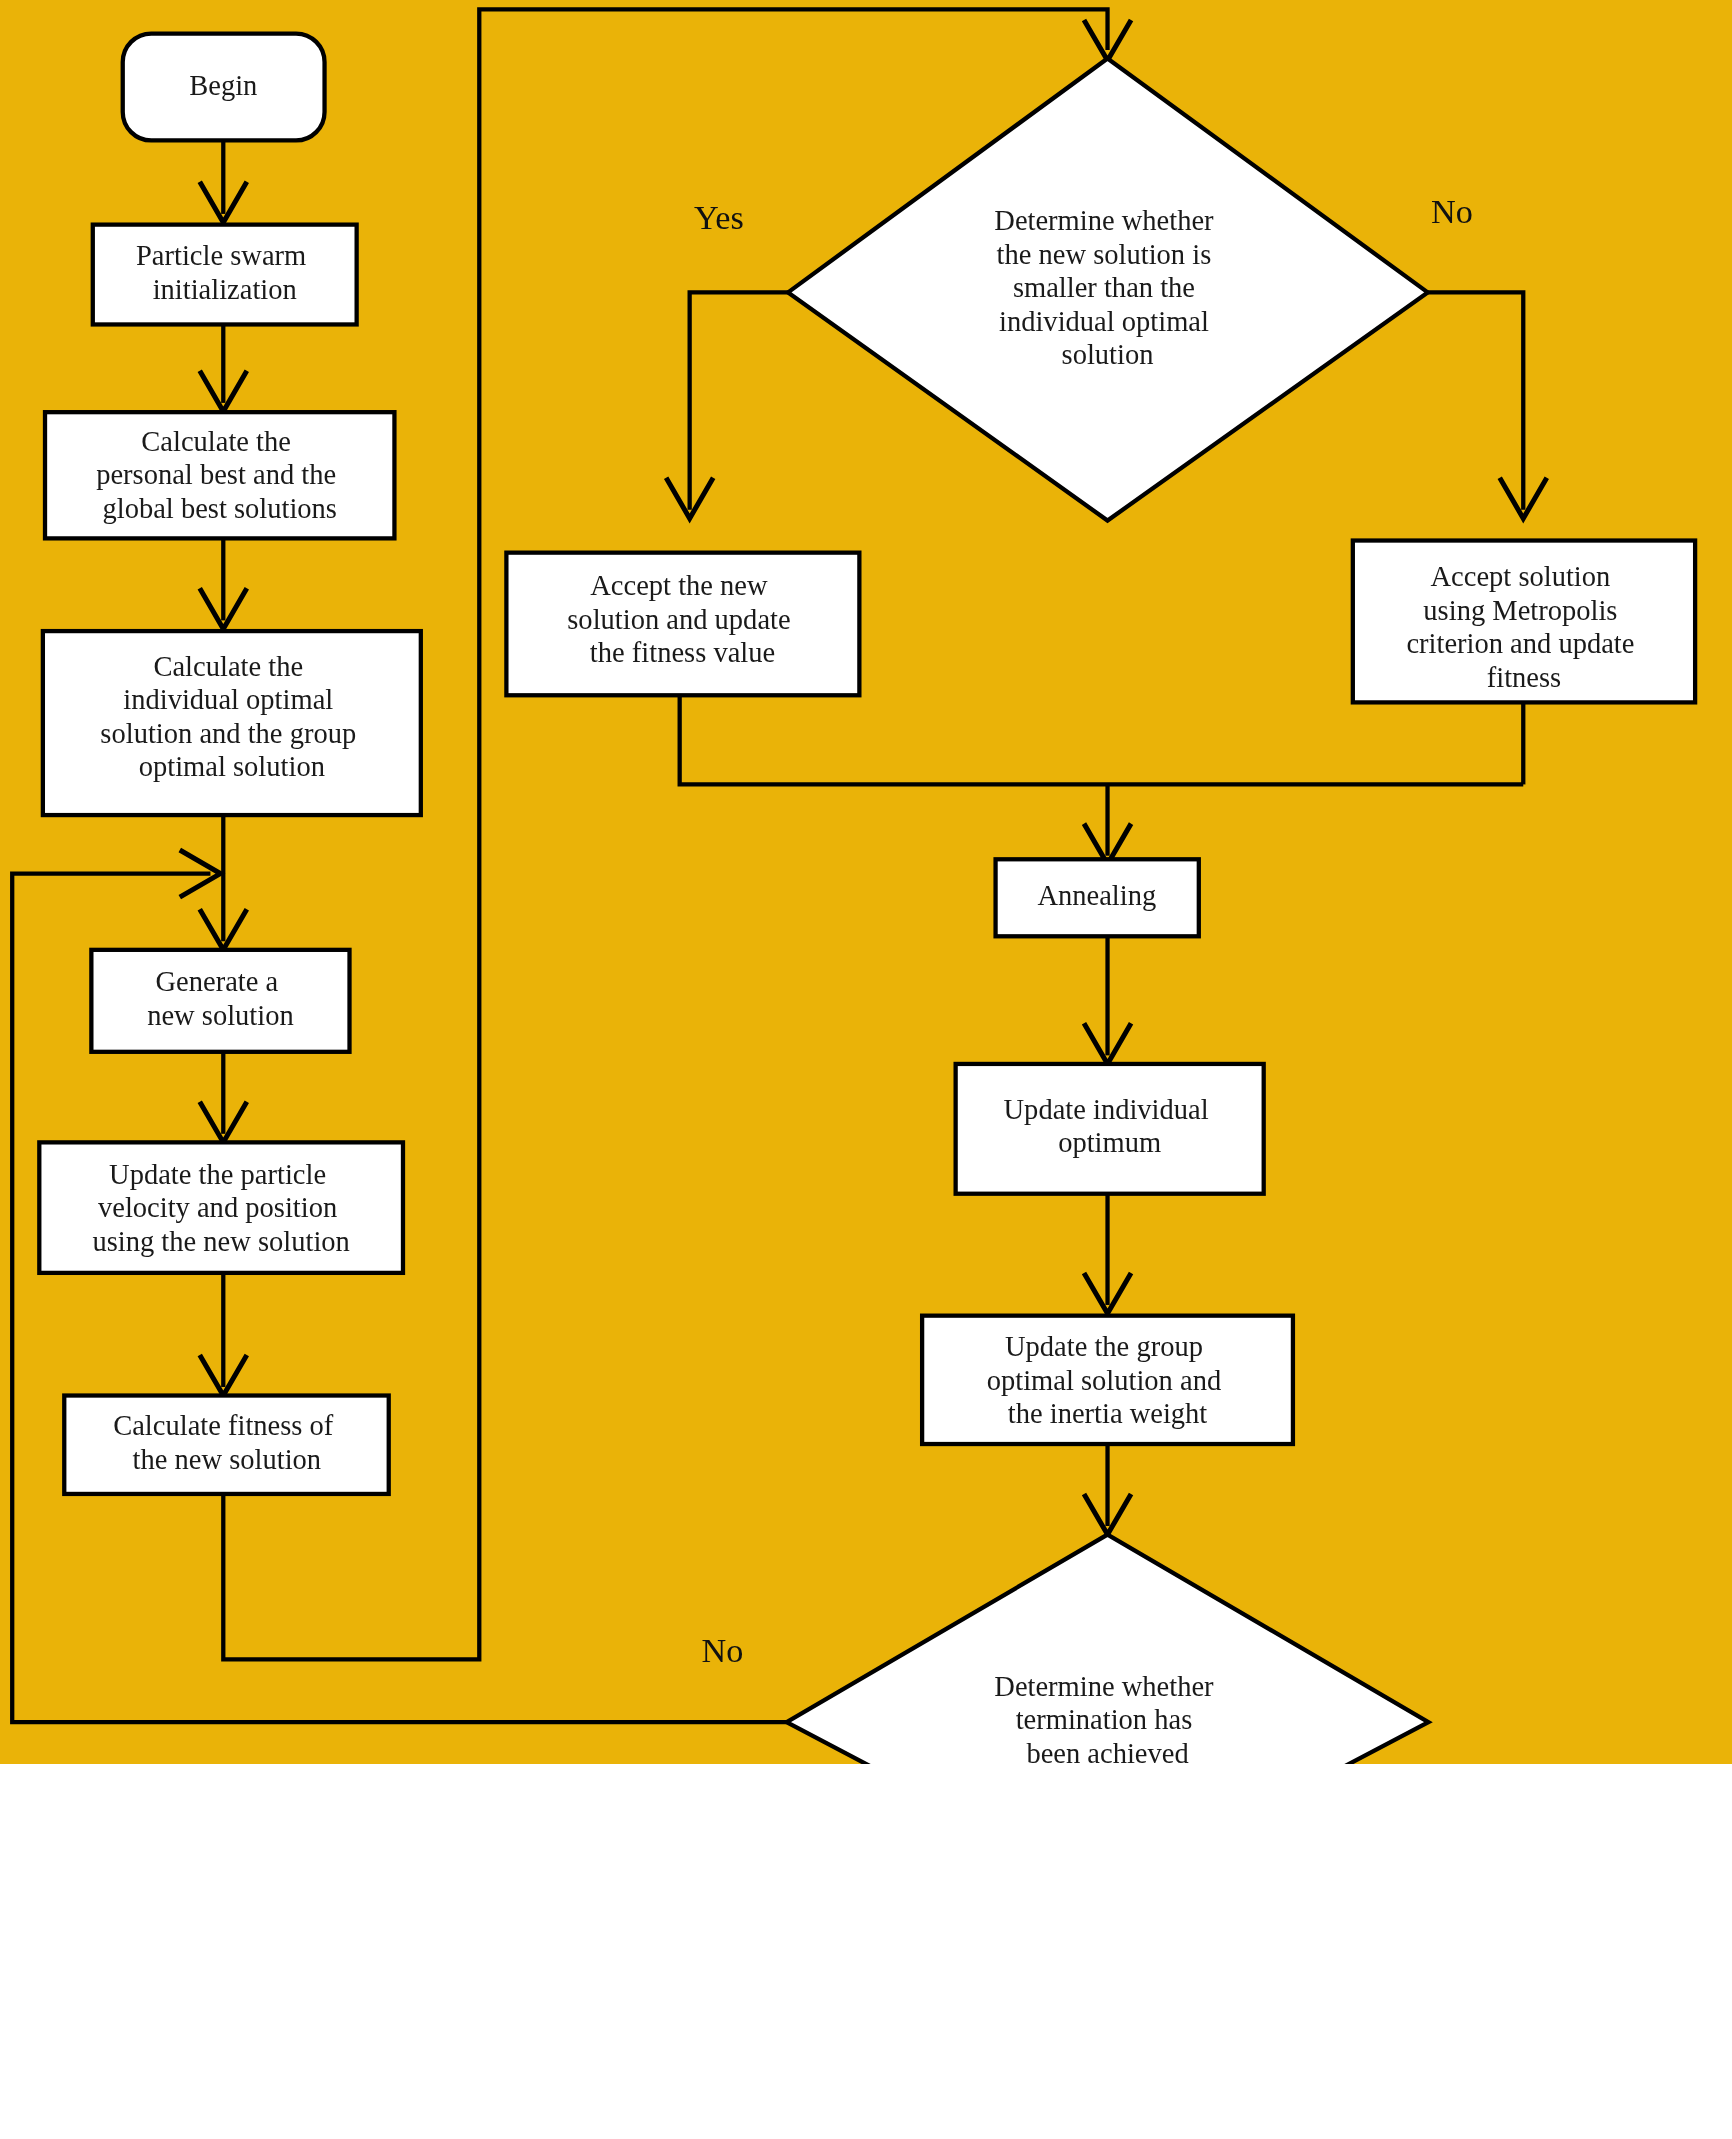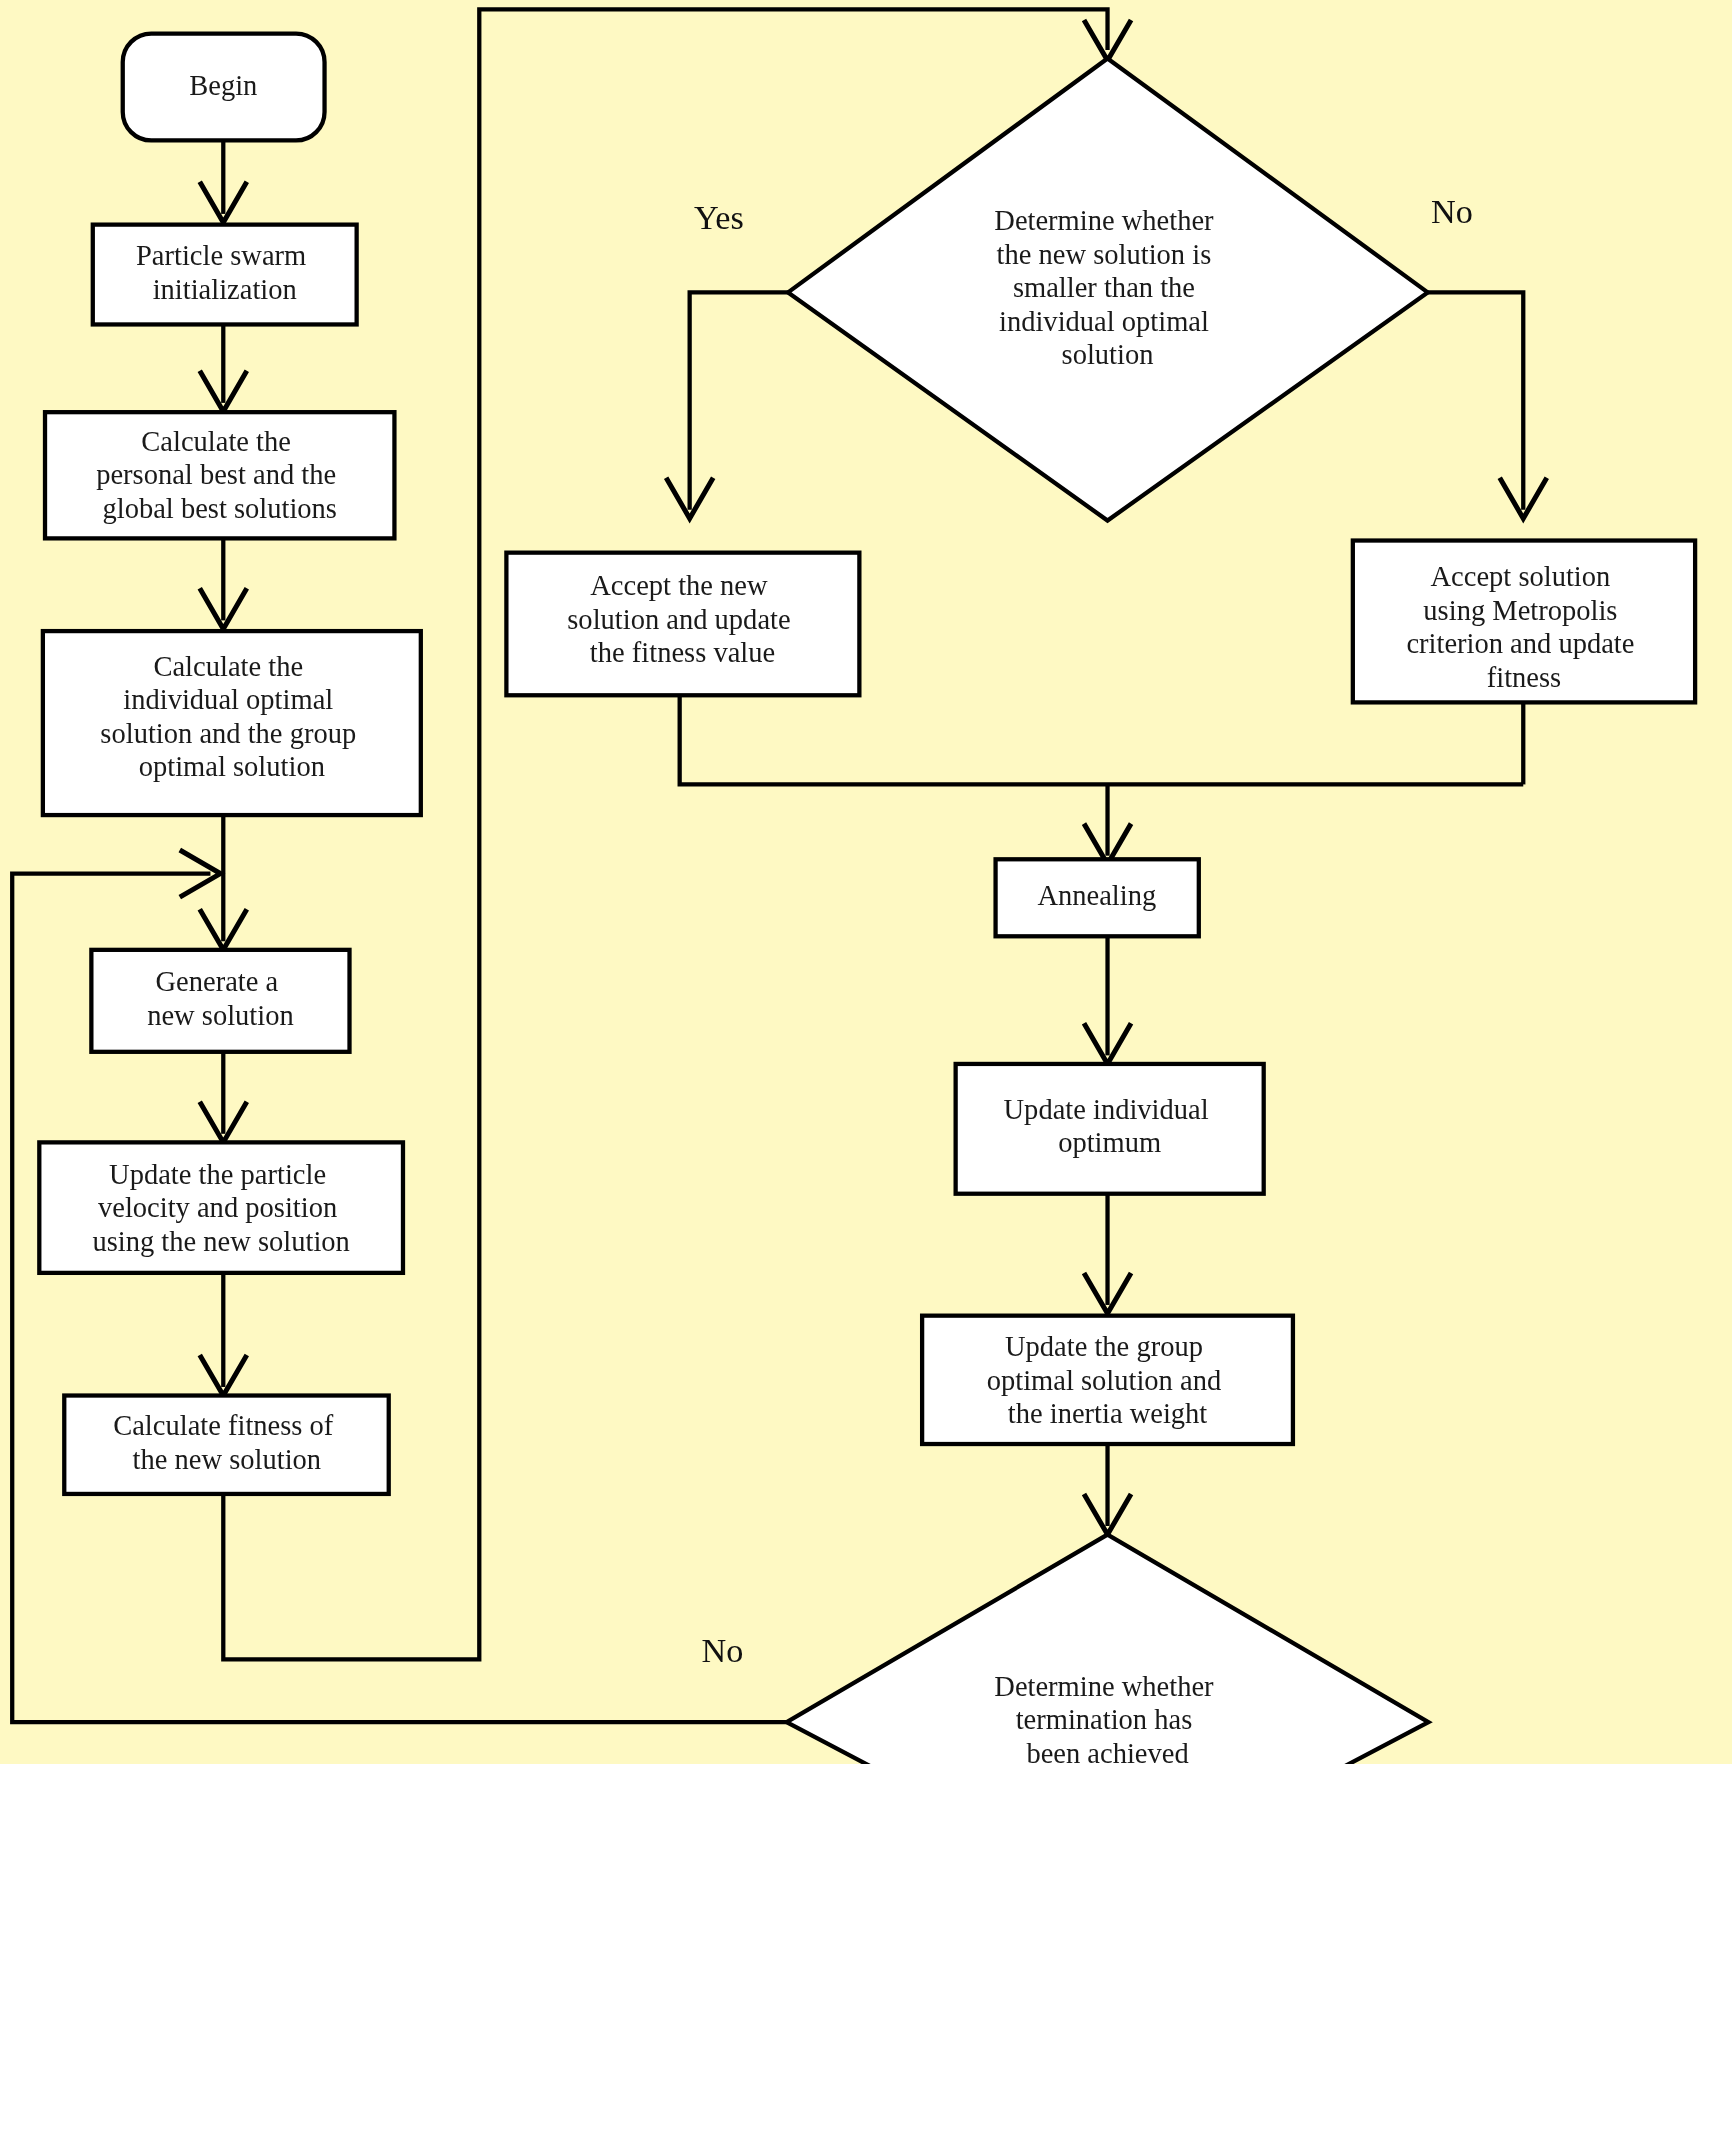--- a/index.html
+++ b/index.html
@@ -8,21 +8,21 @@
     padding: 0;
     background: #ffffff;
   }
   body {
     font-family: "Liberation Serif", "DejaVu Serif", serif;
   }
   #flow-wrap {
     position: relative;
     width: 1733px;
     height: 1764px;
-    background: #fef9c3;
+    background: #eab308;
     overflow: hidden;
   }
   svg#flow-svg {
     position: absolute;
     top: 0;
     left: 0;
     width: 1733px;
     height: 2140px;
     display: block;
   }

